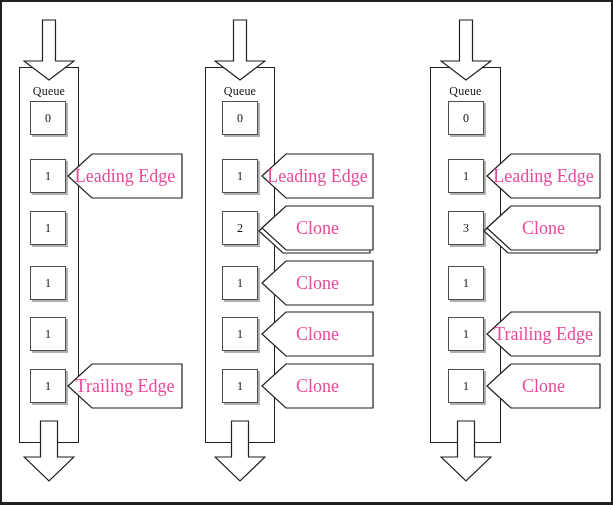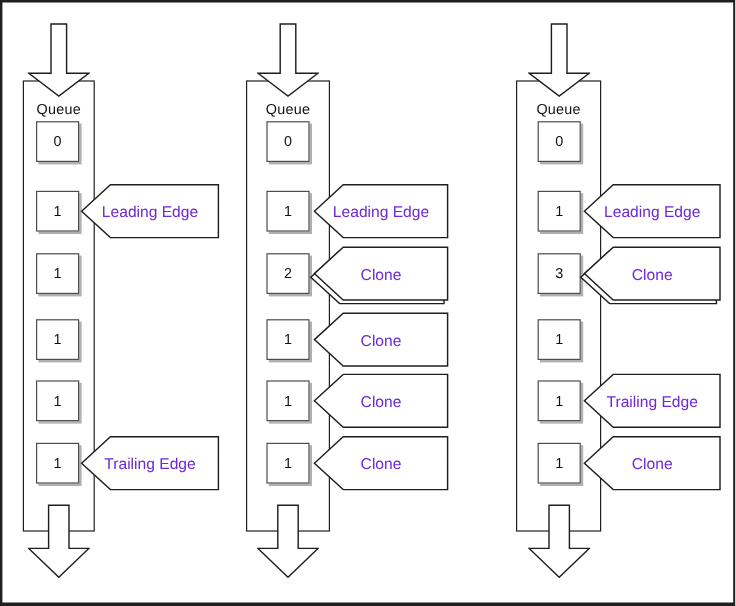--- a/index.html
+++ b/index.html
@@ -5,20 +5,21 @@
   html, body {
     margin: 0; padding: 0;
     background: #fff;
     font-family: "Liberation Sans", "DejaVu Sans", sans-serif;
   }
   #stage {
     position: relative;
     width: 613px; height: 505px;
     background: var(--bg, #ffffff);
     overflow: hidden;
+    font-family: Liberation Serif, serif;
   }
   #frame {
     position: absolute; inset: 0;
     border: 2px solid var(--line, #1f1f1f);
     border-bottom-width: 3px;
     box-sizing: border-box;
     z-index: 0;
   }
   .column { position: absolute; inset: 0; }
   .qrect {
@@ -53,22 +54,22 @@
     line-height: 0;
   }
   .callout {
     position: absolute;
     z-index: 3;
   }
   .callout svg { position: absolute; left: -4px; top: -3px; overflow: visible; }
   .callout .callout-label {
     position: absolute; inset: 0;
     display: flex; align-items: center; justify-content: center;
-    font-size: 13px;
-    color: #6d28d9;
+    font-size: 18px;
+    color: #ec4899;
     white-space: nowrap;
   }
 </style>
 </head>
 <body>
 
 <div id="stage">
   <div id="frame"></div>
 <div class="column">
       <div class="qrect" style="left: 19px; top: 67px; width: 60px; height: 376px;"></div>

